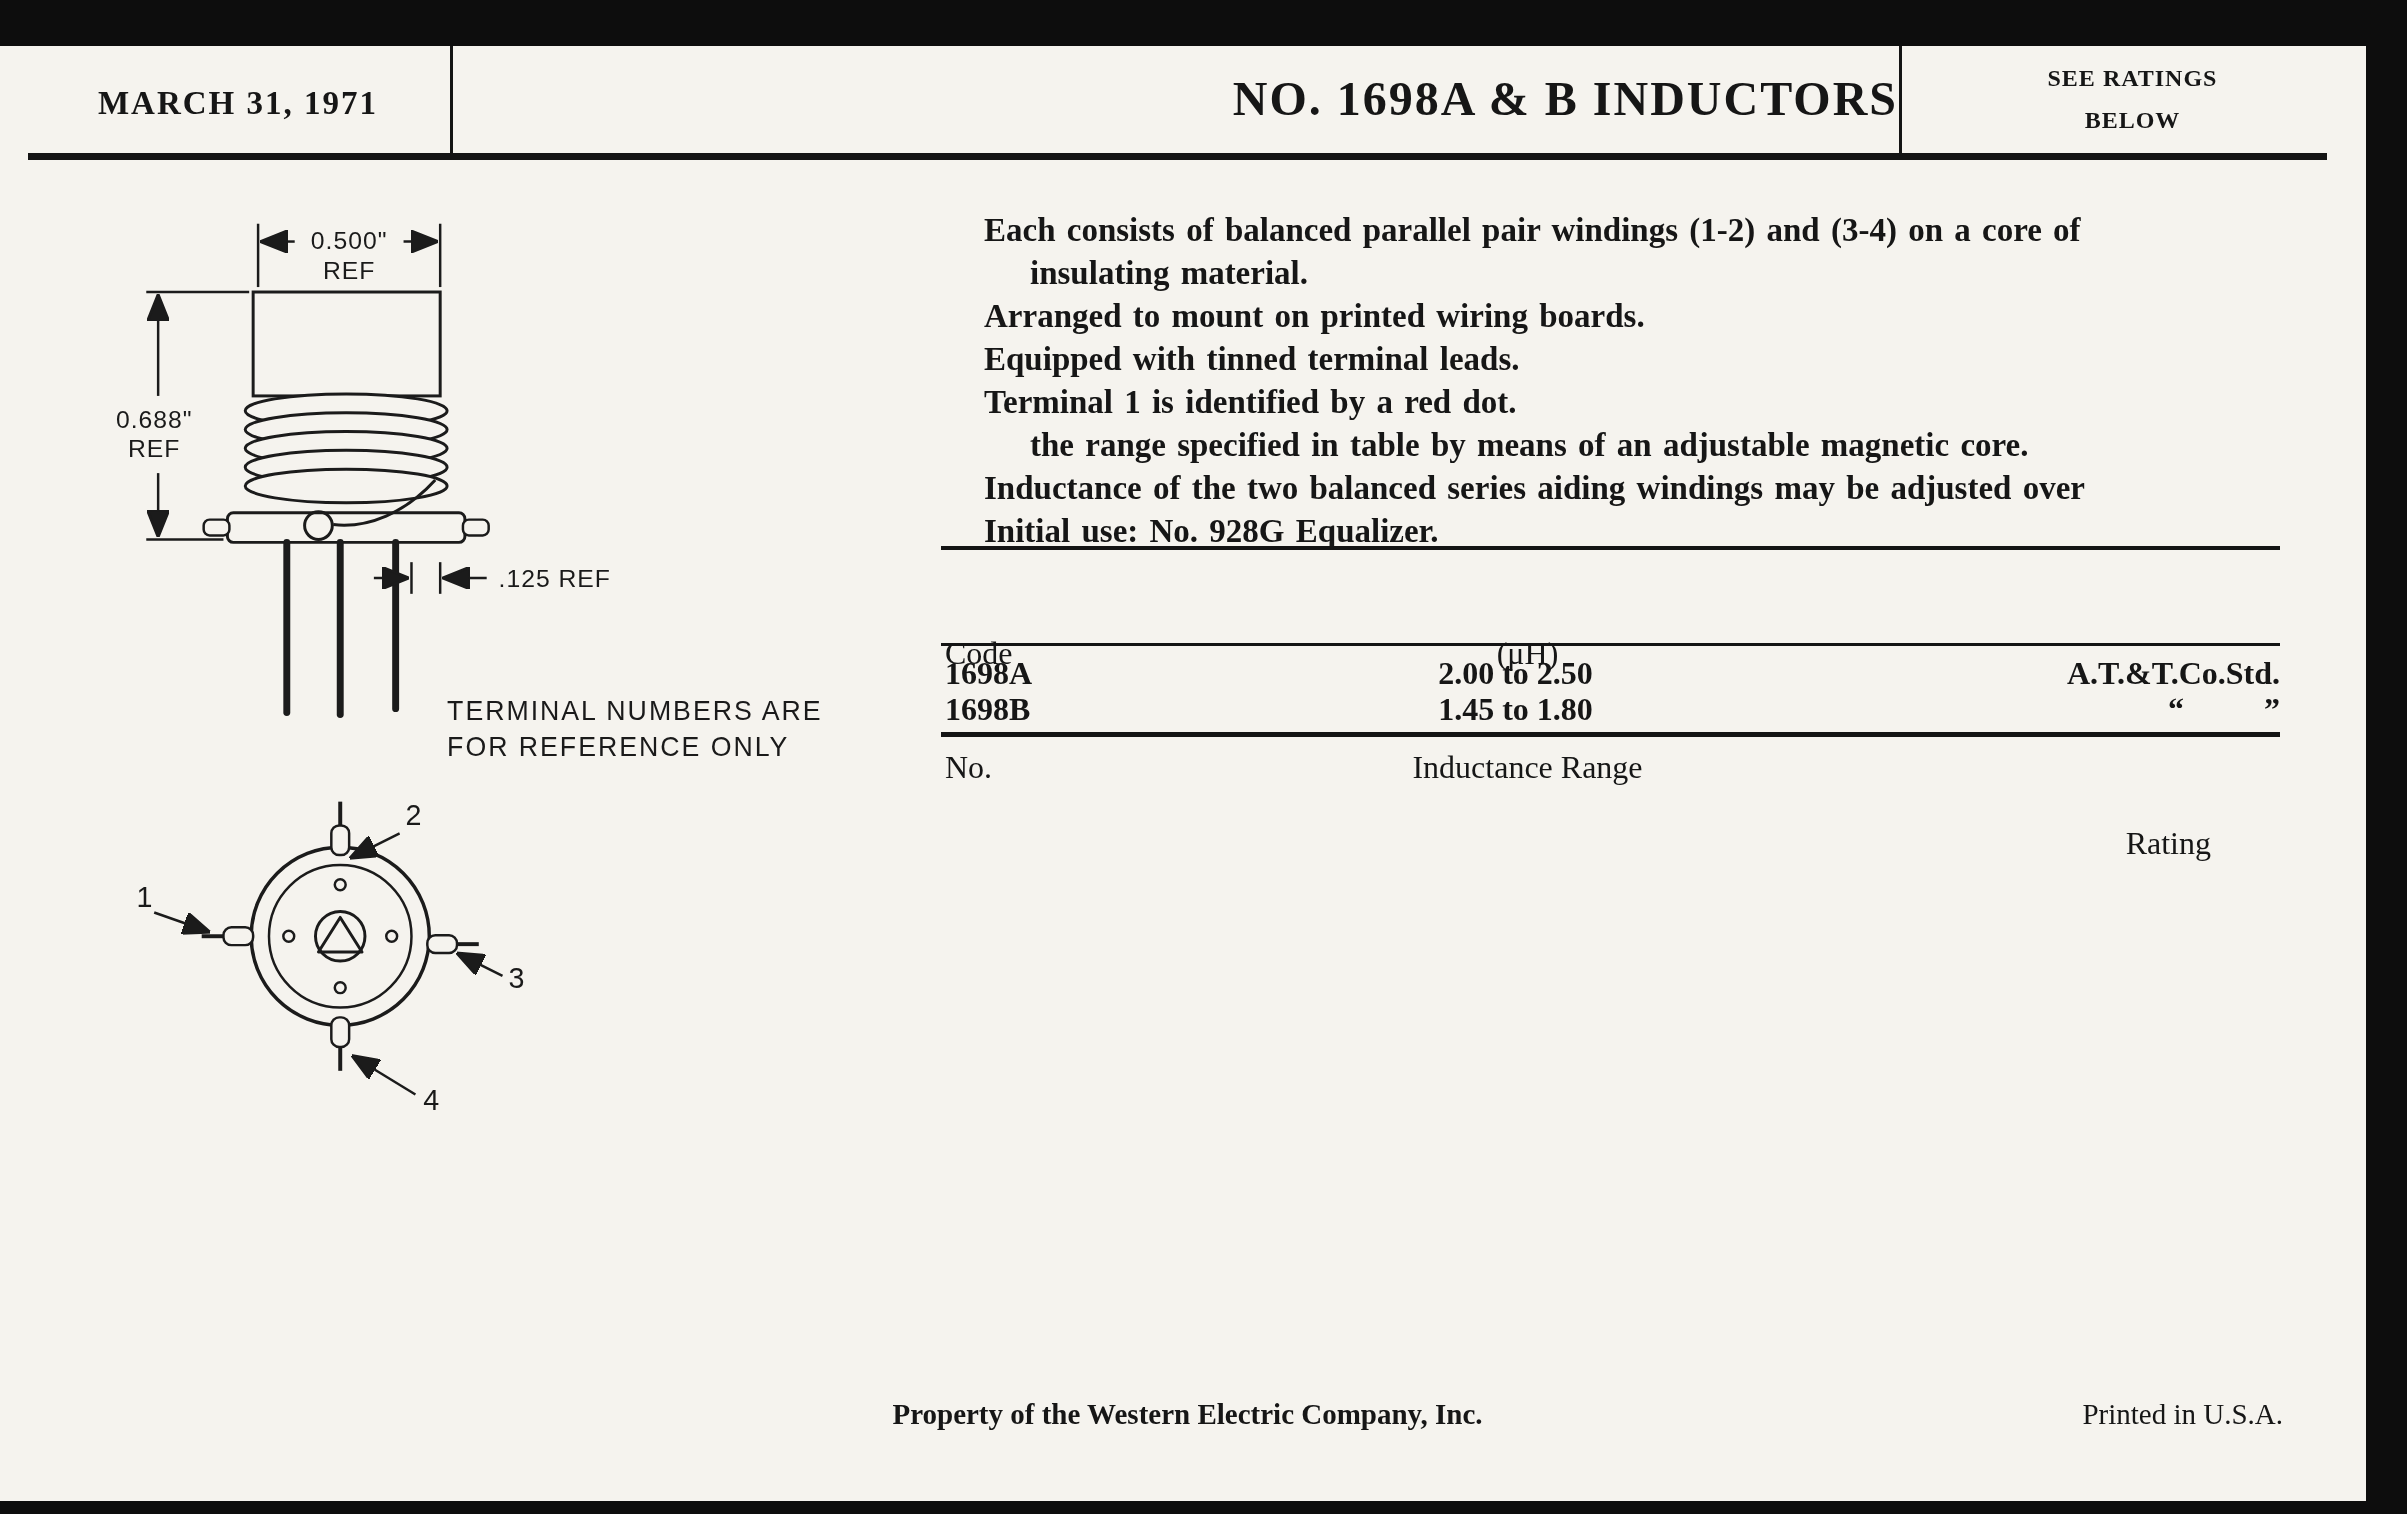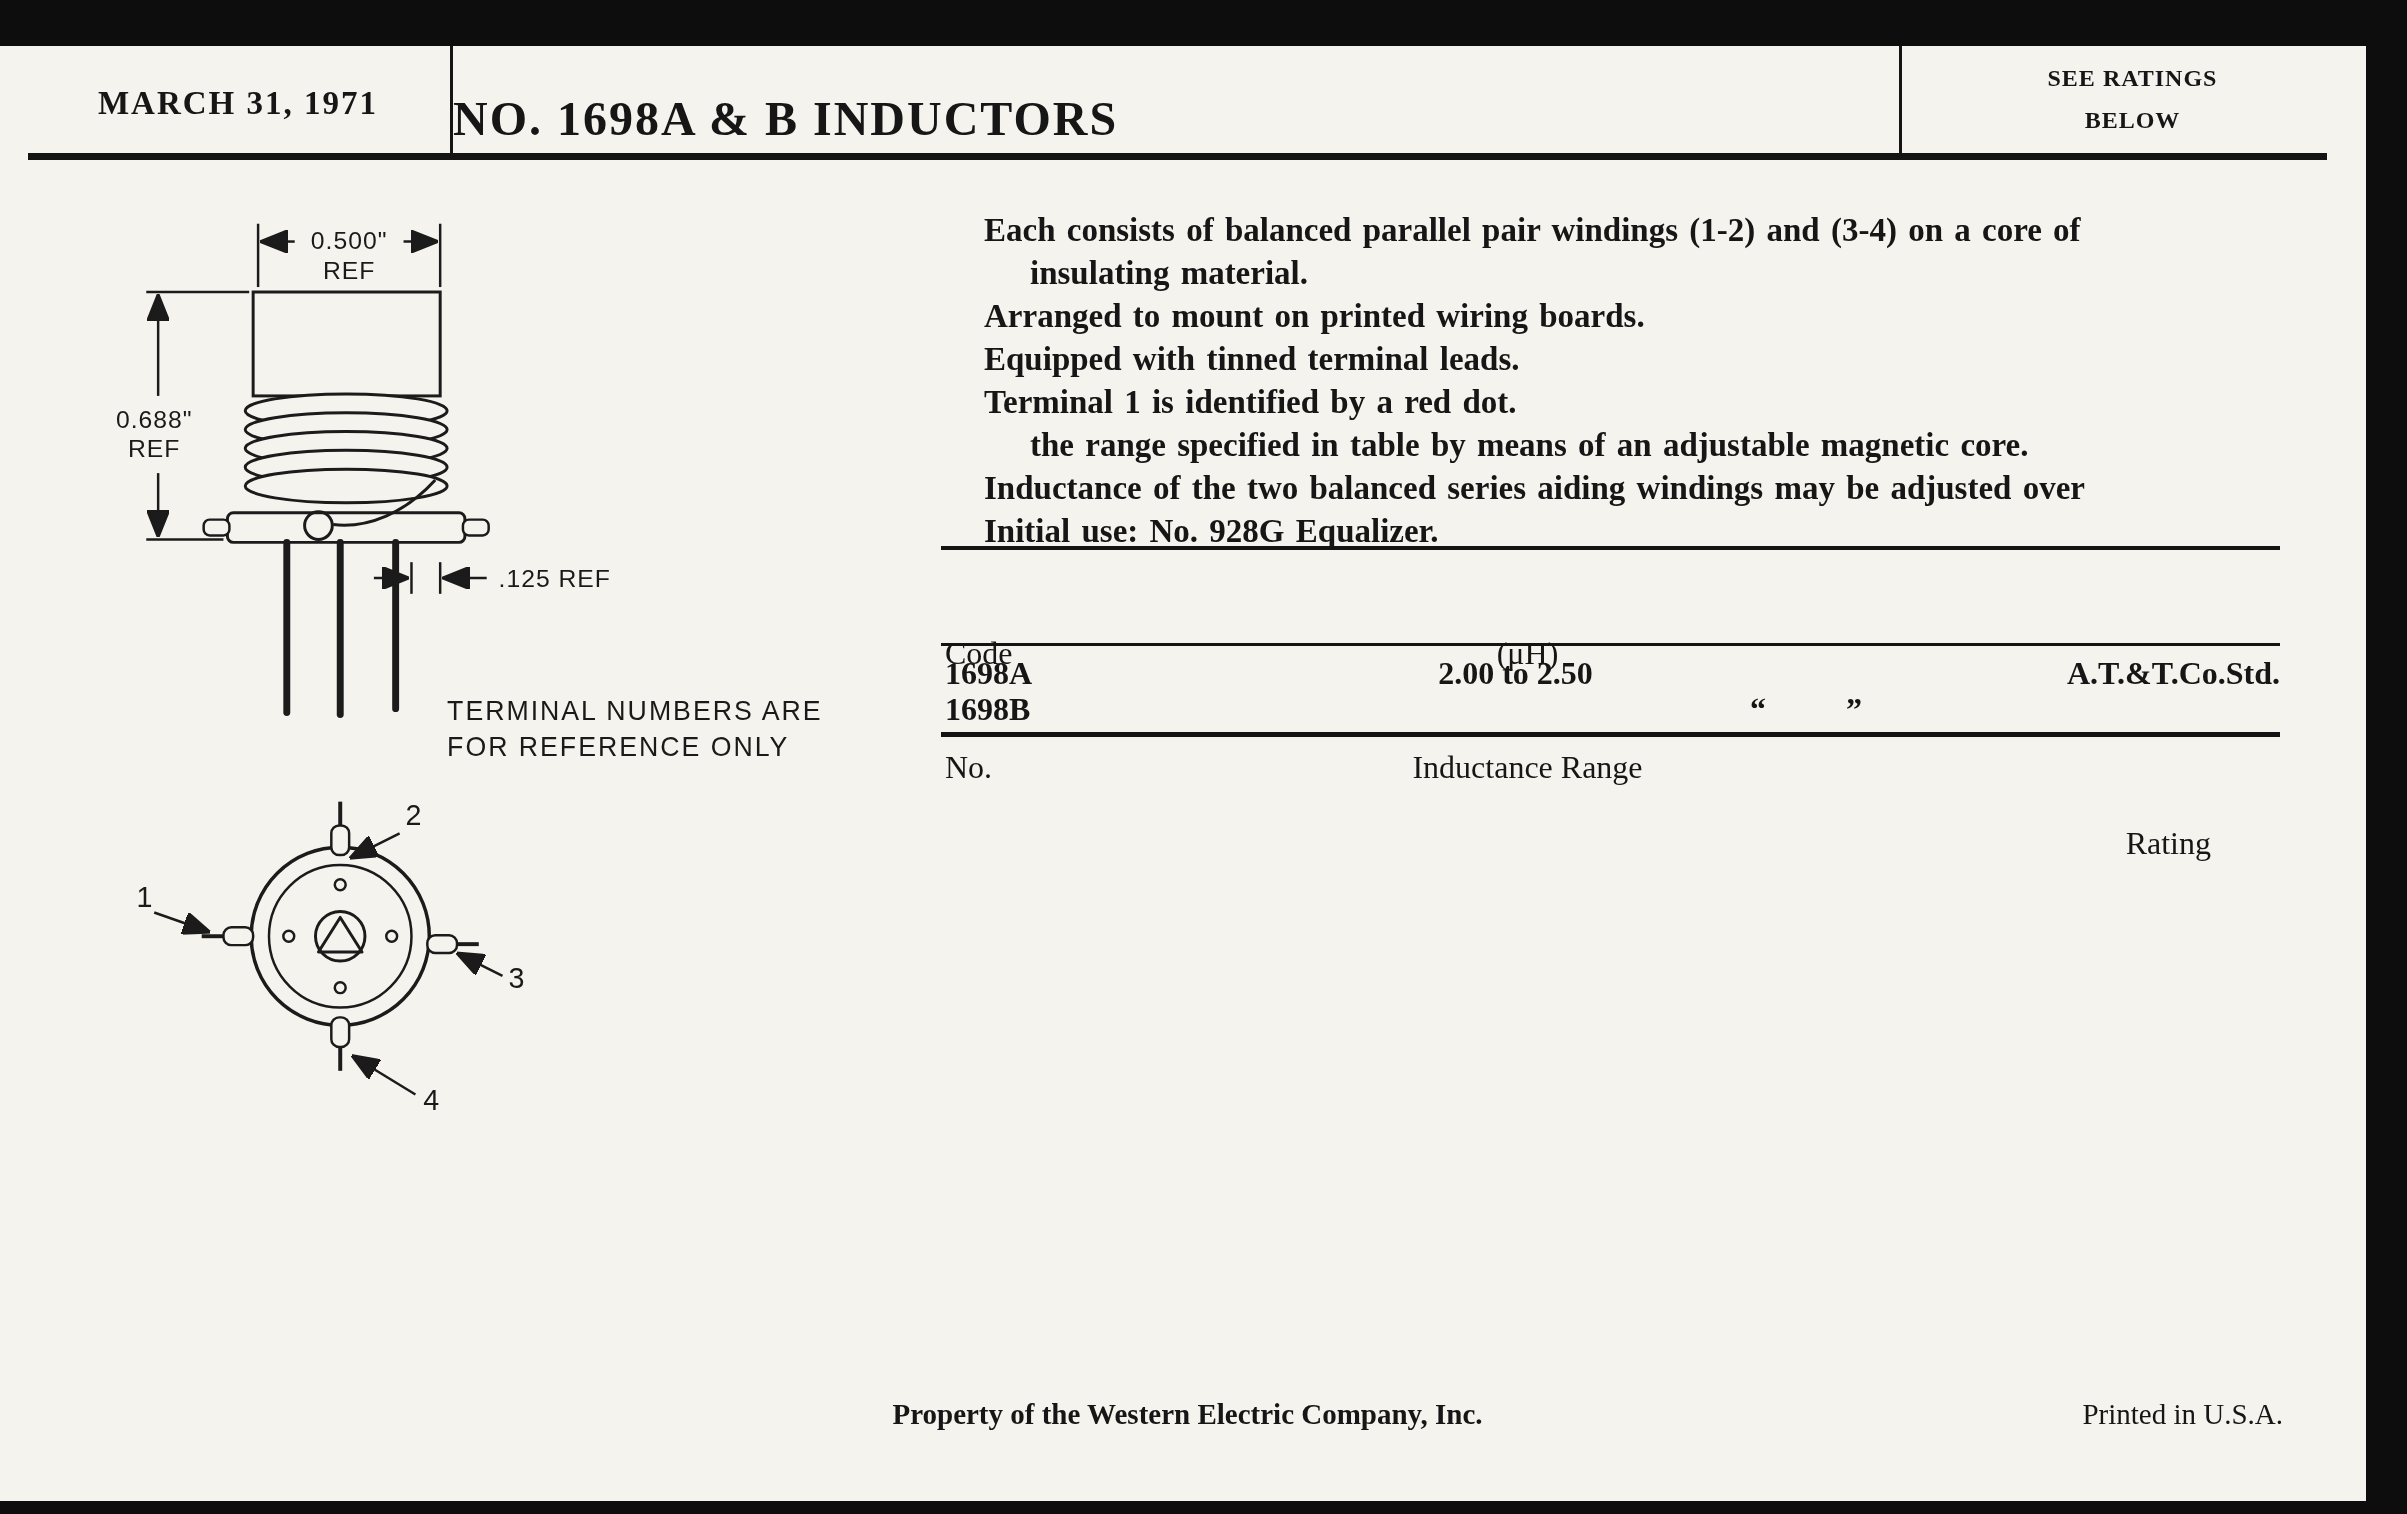--- a/index.html
+++ b/index.html
@@ -9,22 +9,22 @@
     font-family:"Liberation Serif", serif; color:#161616;padding-left:20px;
   }
   .sheet {
     position:absolute; left:0; top:46px; width:2366px; height:1455px;
     background:#f5f3ee;
   }
   .abs { position:absolute; }
   
   .hdr-date { left:40px; top:85px; width:396px; text-align:center;
     font-size:33px; font-weight:bold; letter-spacing:2px; }
-  .hdr-title { left:453px; top:71px; width:1445px; text-align:left;
-    font-size:48px; font-weight:bold; letter-spacing:2px;margin-top:20px; }
+  .hdr-title { left:453px; top:71px; width:1445px; text-align:right;
+    font-size:48px; font-weight:bold; letter-spacing:2px; }
   .hdr-ratings { left:1902px; top:57px; width:461px; text-align:center;
     font-size:24px; font-weight:bold; line-height:42px; letter-spacing:1px; }
   .vline { top:46px; height:111px; width:3px; background:#141414; }
   .hrule { left:28px; top:153px; width:2299px; height:7px; background:#141414; }
   
   .desc { left:943px; top:212px; width:1386px; font-size:33px; font-weight:bold;
     word-spacing:3px;margin-left:41px; }
   .bline { height:43px; white-space:pre; }
   .indent { padding-left:46px; }
   
@@ -184,20 +184,21 @@
       <div class="h-rating">Rating</div>
     </div>
     <div class="rule rule-mid"></div>
     <div class="trow row1">
       <div class="c-code">1698A</div>
       <div class="c-range">2.00 to 2.50</div>
       <div class="c-rating">A.T.&amp;T.Co.Std.</div>
     </div>
     <div class="trow row2">
       <div class="c-code">1698B</div>
+      <div class="c-range">1.45 to 1.80</div>
       <div class="c-rating">“          ”</div>
     </div>
     <div class="rule rule-bot"></div>
   </div>
 
   <div class="abs foot-prop">Property of the Western Electric Company, Inc.</div>
   <div class="abs foot-print">Printed in U.S.A.</div>
 </div>
 
 

